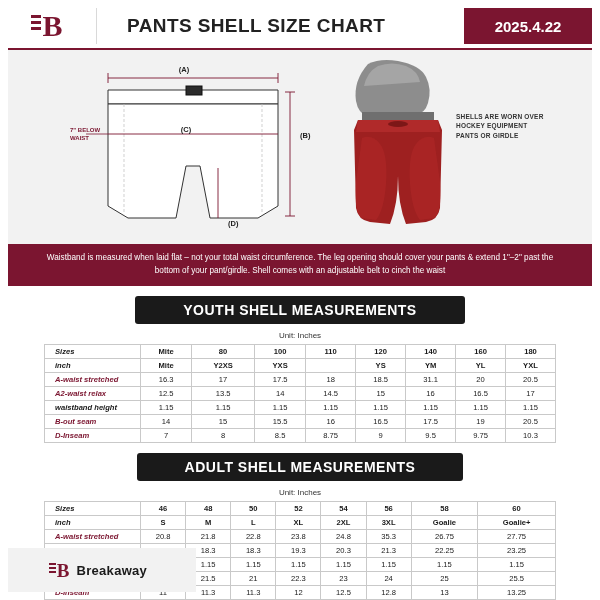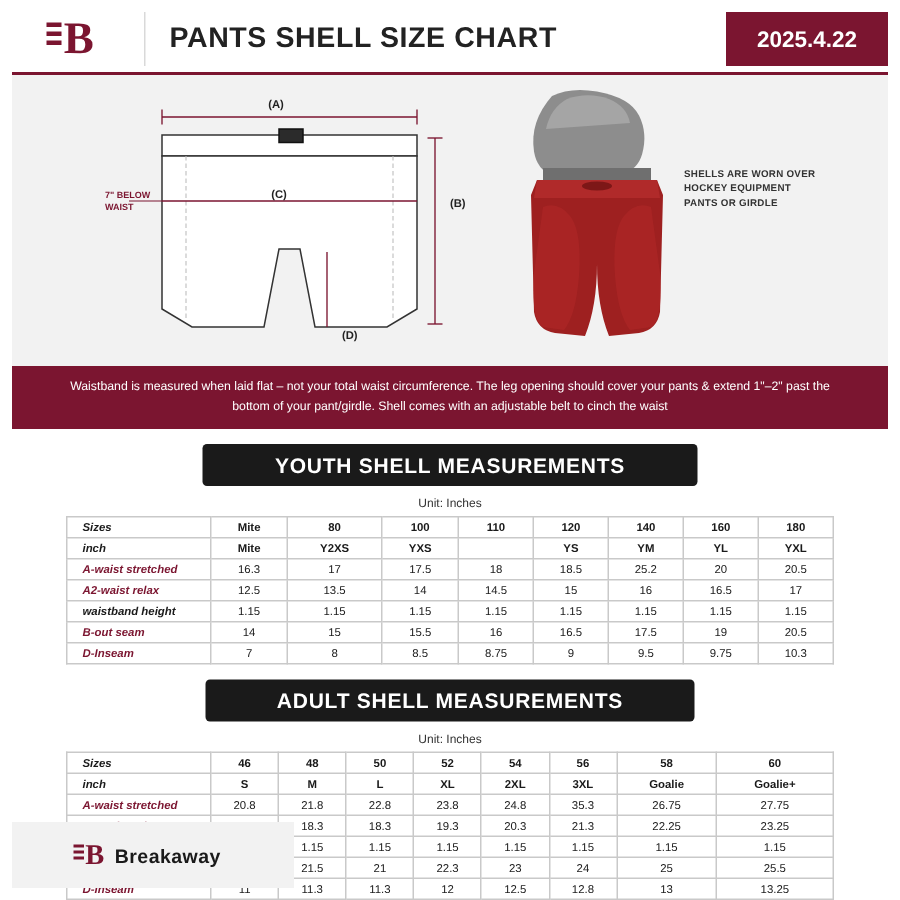--- a/index.html
+++ b/index.html
@@ -36,25 +36,25 @@
     width:10px; height:3px; background:#7b1530;
     box-shadow:0 6px 0 #7b1530, 0 12px 0 #7b1530;
   }
   .title-box {
     flex:1; background:#ffffff;
     display:flex; align-items:center;
     border-left:1px solid #d9d9d9;
     padding-left:14px;
   }
   .title-box h1 {
-    margin:2px; font-size:19px; font-weight:bold;
+    margin:16px; font-size:19px; font-weight:bold;
     color:#222; letter-spacing:.4px;
   }
   .date-box {
-    width:108px; background:#7b1530; color:#fff;
+    width:128px; background:#7b1530; color:#fff;
     display:flex; align-items:center; justify-content:center;
     font-size:15px; font-weight:bold;
   }
   
   .diagram {
     position:relative;
     height:196px;
     background:#f2f2f2;
     border-top:2px solid #7b1530;
     margin-bottom:0;
@@ -227,21 +227,21 @@
         <td>YL</td>
         <td>YXL</td>
       </tr>
       <tr>
         <td class="rowhead maroon">A-waist stretched</td>
         <td>16.3</td>
         <td>17</td>
         <td>17.5</td>
         <td>18</td>
         <td>18.5</td>
-        <td>25.2</td>
+        <td>31.1</td>
         <td>20</td>
         <td>20.5</td>
       </tr>
       <tr>
         <td class="rowhead maroon">A2-waist relax</td>
         <td>12.5</td>
         <td>13.5</td>
         <td>14</td>
         <td>14.5</td>
         <td>15</td>

